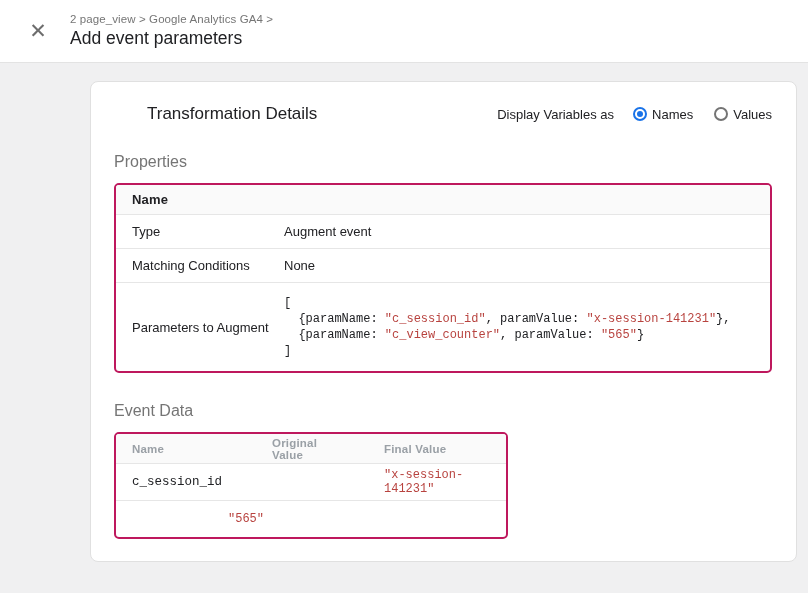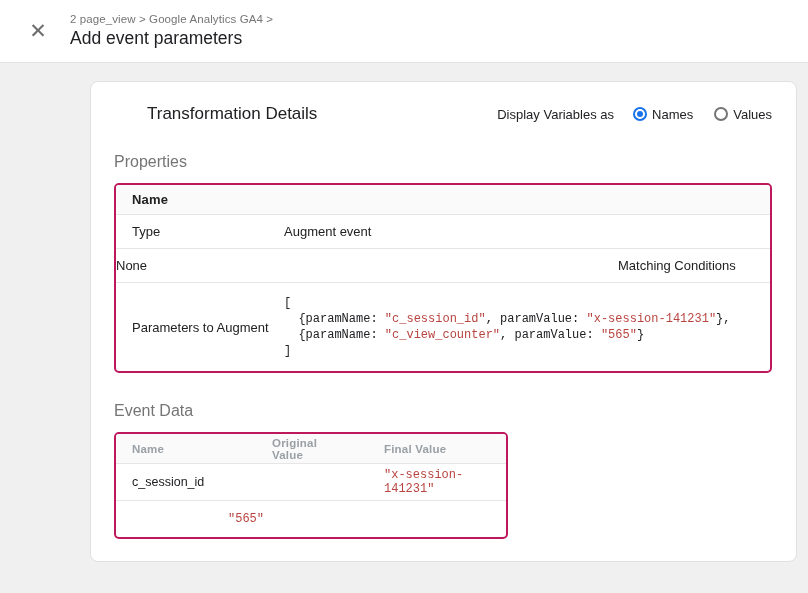--- a/index.html
+++ b/index.html
@@ -134,21 +134,21 @@
     white-space:pre;
   }
   .code-block .string{color:var(--code-red);}
   
   .event-tbl{width:394px;}
   .event-tbl .col-name{width:156px;flex:0 0 auto;}
   .event-tbl .col-orig{width:77px;flex:0 0 auto;padding-left:0;}
   .event-tbl .col-final{flex:1;padding-left:0;margin-left:35px;}
   .event-tbl .data-row{height:37px;}
   .event-tbl .data-row .col-name{
-    font-family:Liberation Sans, sans-serif;
+    font-family:Liberation Mono, monospace;
     font-size:12.5px;color:#202124;
   }
   .event-tbl .mono-val{
     font-family:"Liberation Mono", monospace;
     font-size:12px;color:var(--code-red);
   }
   .tbl-footer{
     border-top:1px solid #e6e6e6;
     text-align:center;
     padding:6px 0 7px 0;
@@ -193,22 +193,22 @@
 
     <div class="tbl props">
       <div class="tbl-row tbl-head">
         <div class="cell col-name">Name</div>
       </div>
       <div class="tbl-row data-row">
         <div class="cell col-name">Type</div>
         <div class="cell col-value">Augment event</div>
       </div>
       <div class="tbl-row data-row">
+        <div class="cell col-name">Matching Conditions</div>
         <div class="cell col-value">None</div>
-        <div class="cell col-name">Matching Conditions</div>
       </div>
       <div class="tbl-row code-row">
         <div class="cell col-name">Parameters to Augment</div>
         <div class="cell col-value">
           <div class="code-block"><div><span class="plain">[</span></div><div><span class="plain">  {paramName: </span><span class="string">"c_session_id"</span><span class="plain">, paramValue: </span><span class="string">"x-session-141231"</span><span class="plain">},</span></div><div><span class="plain">  {paramName: </span><span class="string">"c_view_counter"</span><span class="plain">, paramValue: </span><span class="string">"565"</span><span class="plain">}</span></div><div><span class="plain">]</span></div></div>
         </div>
       </div>
     </div>
 
     <div class="section-label">Event Data</div>

